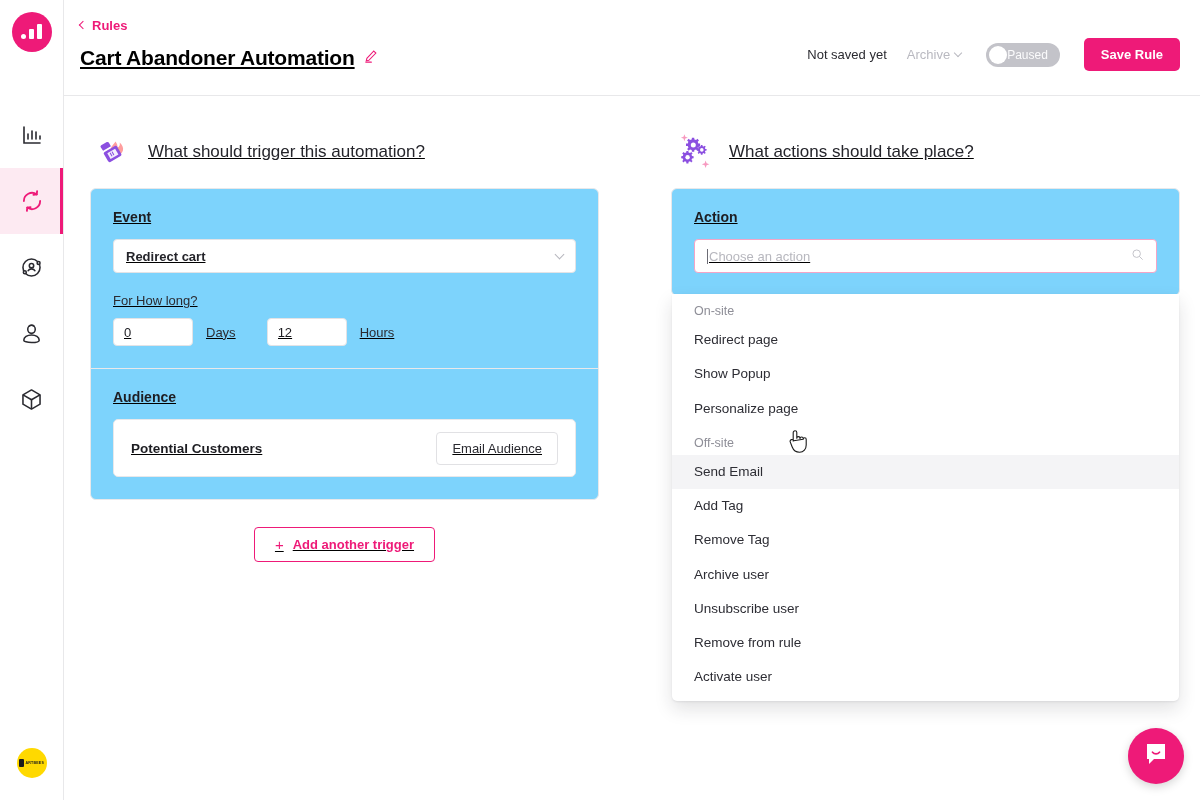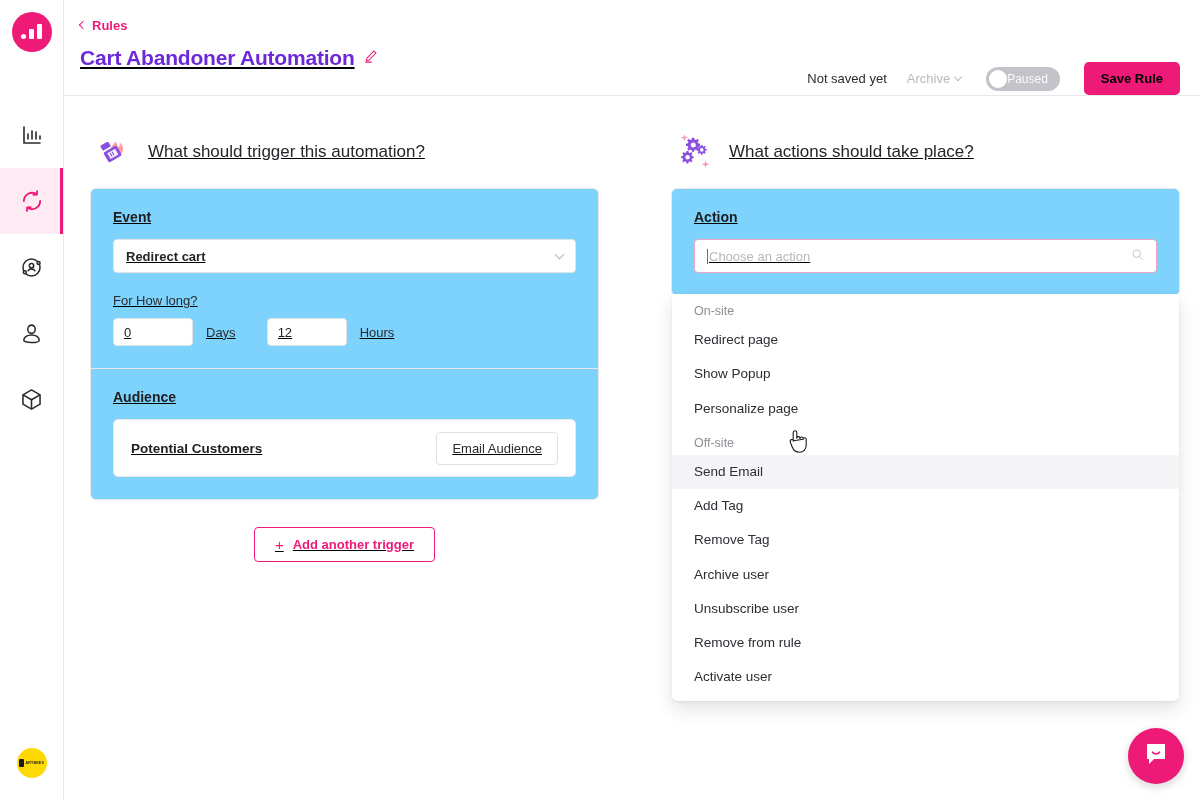--- a/index.html
+++ b/index.html
@@ -75,25 +75,25 @@
     display: inline-flex; align-items: center; gap: 6px;
     color: #ee1a78; font-size: 13px; font-weight: bold;
     cursor: pointer;
   }
   .breadcrumb .chev {
     display: inline-block; width: 6px; height: 6px;
     border-left: 1.7px solid #ee1a78; border-bottom: 1.7px solid #ee1a78;
     transform: rotate(45deg); margin-bottom: 1px;
   }
   .title-row { display: flex; align-items: center; gap: 9px; margin-top: 13px; }
-  .page-title { font-size: 21px; font-weight: bold; color: #6d28d9; letter-spacing: -0.2px; }
+  .page-title { font-size: 21px; font-weight: bold; color: #000000; letter-spacing: -0.2px; }
   .edit-pencil { cursor: pointer; display: block; }
 
   .header-right {
-    position: absolute; right: 20px; top: 62px;
+    position: absolute; right: 20px; top: 38px;
     display: flex; align-items: center; gap: 0;
   }
   .not-saved { font-size: 13px; color: #2b2b31; margin-right: 20px; }
   .options-btn {
     font-size: 13px; color: #b9b9c0; cursor: pointer;
     display: inline-flex; align-items: center; gap: 5px; margin-right: 25px;
   }
   .options-btn .dchev {
     width: 6px; height: 6px;
     border-right: 1.5px solid #b9b9c0; border-bottom: 1.5px solid #b9b9c0;
@@ -103,21 +103,21 @@
     height: 24px; border-radius: 13px; background: #c3c3c9;
     display: inline-flex; align-items: center; padding: 0 12px 0 3px;
     cursor: pointer; margin-right: 24px;
   }
   .toggle-pill .knob {
     width: 18px; height: 18px; border-radius: 50%; background: #fff;
     flex: 0 0 18px;
   }
   .toggle-pill .tlabel { font-size: 12px; color: #fbfbfc; }
   .save-btn {
-    background: #ee1a78; color: #000000; border: none;
+    background: #ee1a78; color: #ffffff; border: none;
     font-family: inherit; font-size: 13px; font-weight: bold;
     padding: 9px 17px; border-radius: 5px; cursor: pointer;
   }
 
   
   .main {
     flex: 1; position: relative; display: flex;
     padding: 28px 26px 0 26px; gap: 0;
     background: #fff;
   }

